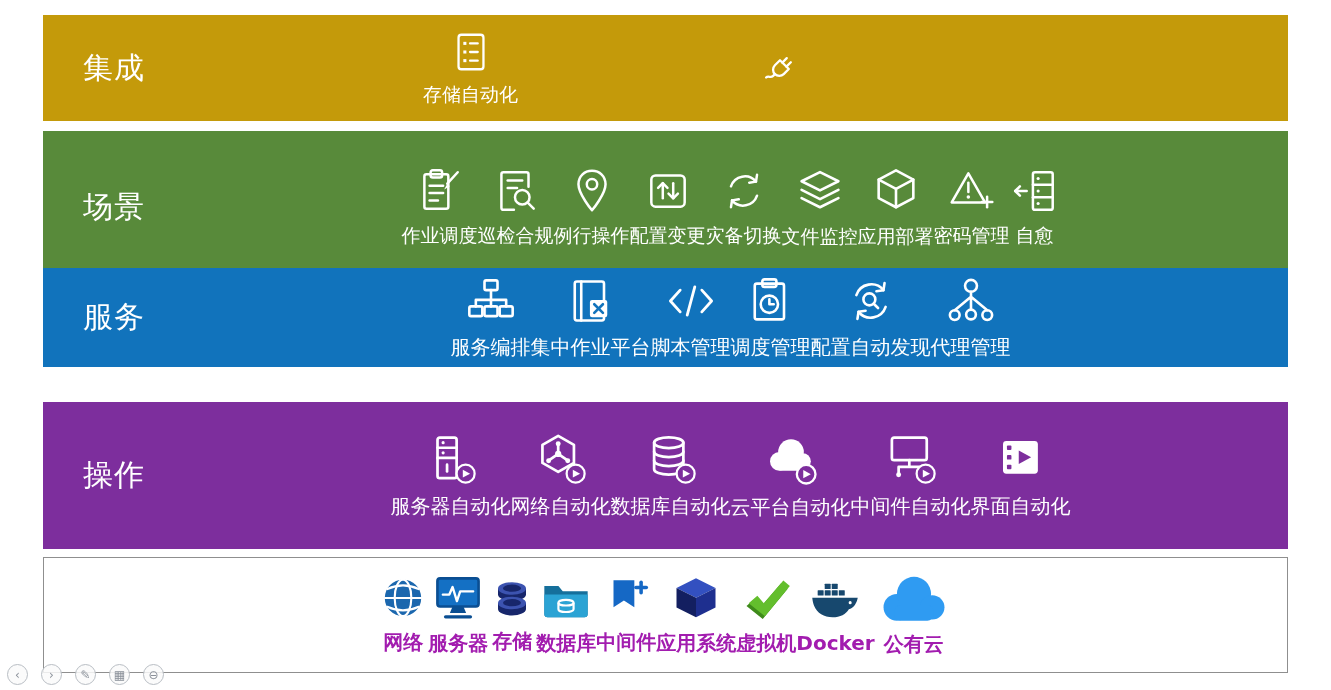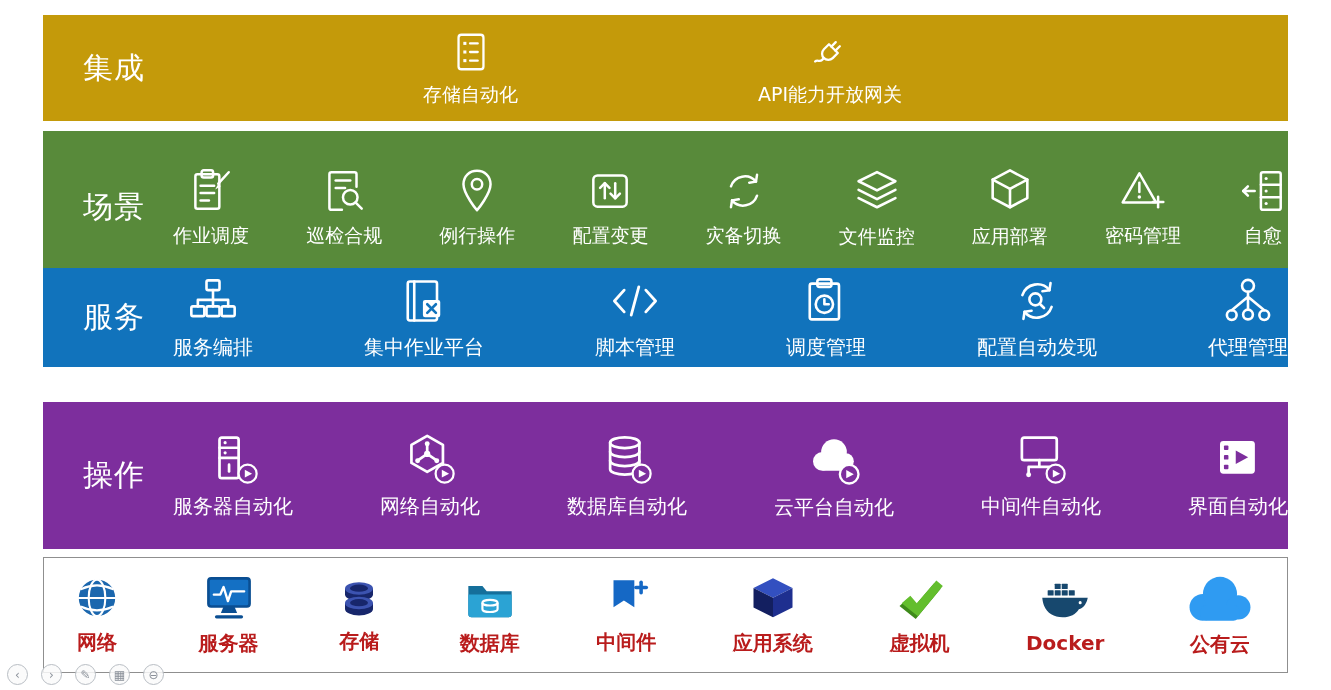--- a/index.html
+++ b/index.html
@@ -1,29 +1,29 @@
 <!DOCTYPE html>
 <html><head>
 <meta charset="utf-8">
 <style>
   *{box-sizing:border-box;margin:0;padding:0}
   html,body{width:1331px;height:690px;background:#fff;font-family:"DejaVu Sans","Liberation Sans",sans-serif;position:relative;overflow:hidden}
   .band{position:absolute;left:43px;width:1245px;display:flex;align-items:center;color:#fff}
   .band-label{flex:0 0 130px;padding-left:40px;font-size:30px;letter-spacing:1px}
-  .items{flex:1;display:flex;justify-content:space-between;align-items:center}
+  .items{flex:1;display:flex;justify-content:center;align-items:center}
   .item{display:flex;flex-direction:column;align-items:center;gap:7px}
   .item .icon{display:flex;align-items:center;justify-content:center}
   .item-label{font-size:19px;white-space:nowrap}
   .band-integration{top:15px;height:106px;background:#C49A0A}
   .band-scenario{top:131px;height:152px;background:#588A3A}
   .band-service{top:268px;height:99px;background:#1173BC}
   .band-service .item-label{font-size:20px}
   .band-operation{top:402px;height:147px;background:#7D2E9D}
   .band-operation .item-label{font-size:20px}
-  .band-infra{top:557px;height:116px;background:#fff;border:1px solid #8f8f8f;color:#b91c1c}
+  .band-infra{top:557px;height:116px;background:#fff;border:1px solid #8f8f8f;color:#a21caf}
   .band-infra .items{padding:0 28px}
   .band-infra .item{gap:4px}
   .band-infra .item-label{font-weight:bold;font-size:20px}
   .items-integration{justify-content:flex-start;gap:240px;padding-left:250px}
   svg{display:block}
   .controls{position:absolute;left:7px;top:664px;display:flex;gap:13px}
   .ctrl{width:21px;height:21px;border-radius:50%;border:1px solid #b9bec4;background:rgba(250,250,250,.85);color:#8a9099;font-size:12px;line-height:1;display:flex;align-items:center;justify-content:center;cursor:pointer}
 </style>
 </head>
 <body>
@@ -53,21 +53,20 @@
       <span class="icon">
         <svg viewBox="0 0 48 48" width="46" height="46">
             <g fill="none" stroke="#fff" stroke-width="2.4" stroke-linecap="round" stroke-linejoin="round" transform="rotate(45 24 24)">
               <path d="M17.5 19 h13 v7.5 a6.5 6.5 0 0 1 -13 0 z"></path>
               <line x1="21" y1="12.5" x2="21" y2="19"></line>
               <line x1="27" y1="12.5" x2="27" y2="19"></line>
               <path d="M24 33 v3 c0 3 -4 3 -4 6"></path>
             </g>
           </svg>
       </span>
-      <span class="item-label">API能力开放网关</span>
     </div>
   </div>
 </div>
 
 <div class="band band-scenario">
   <div class="band-label">场景</div>
   <div class="items">
     <div class="item">
       <span class="icon">
         <svg viewBox="0 0 48 48" width="50" height="50">

